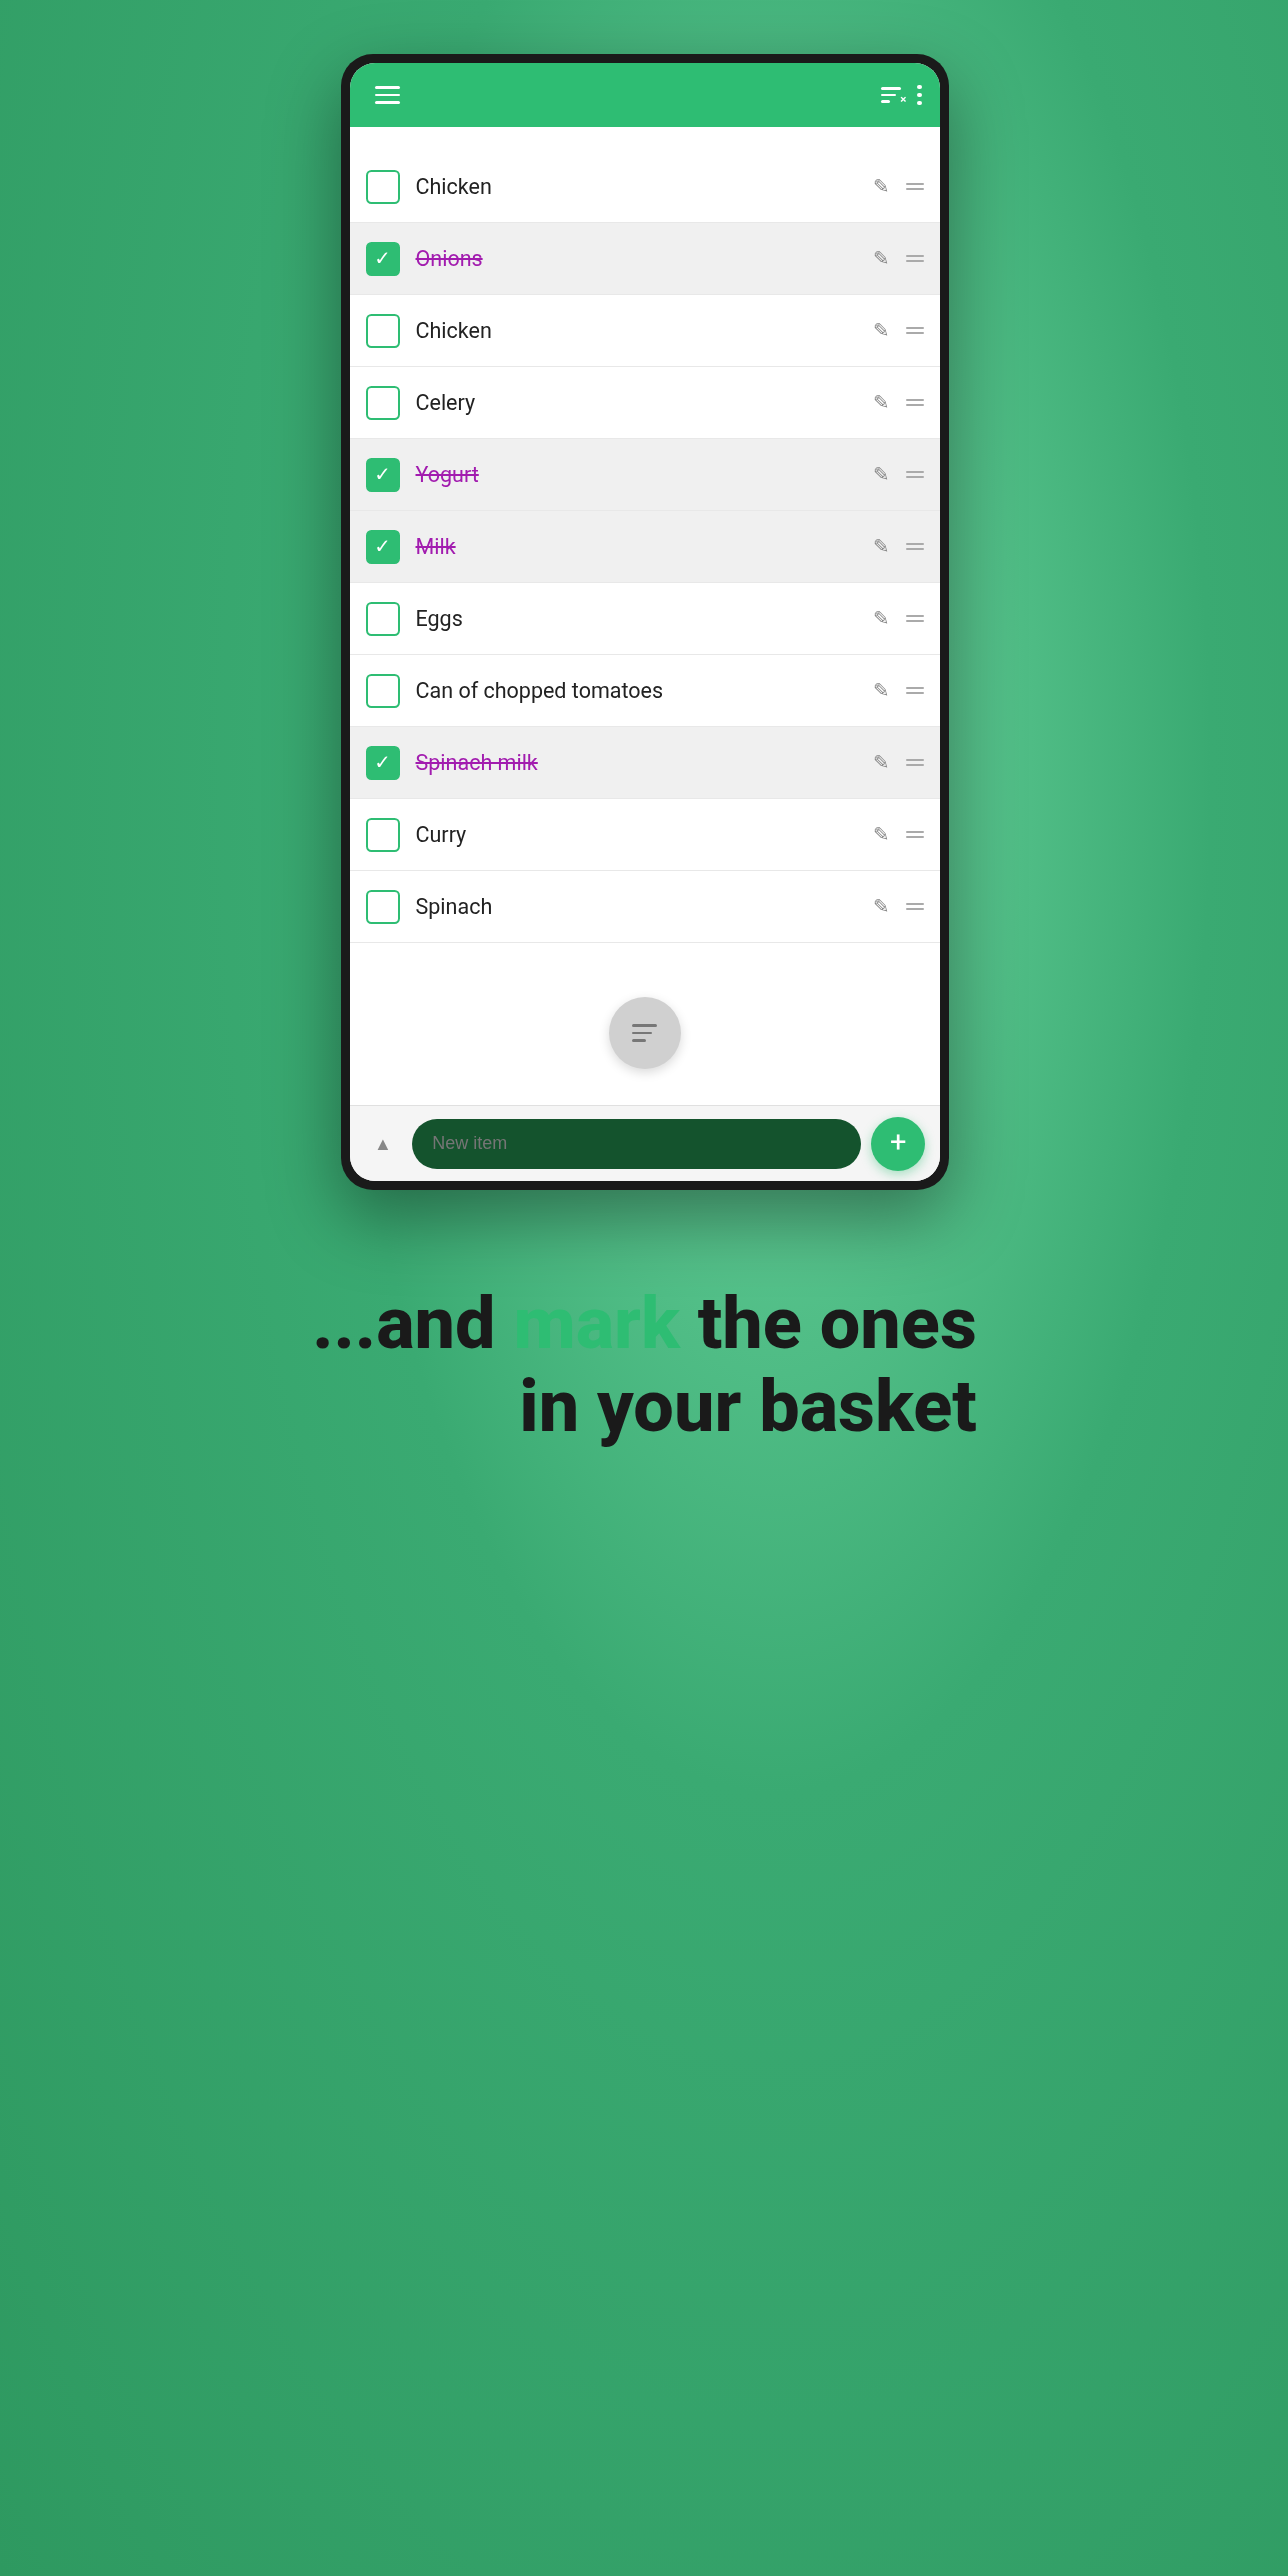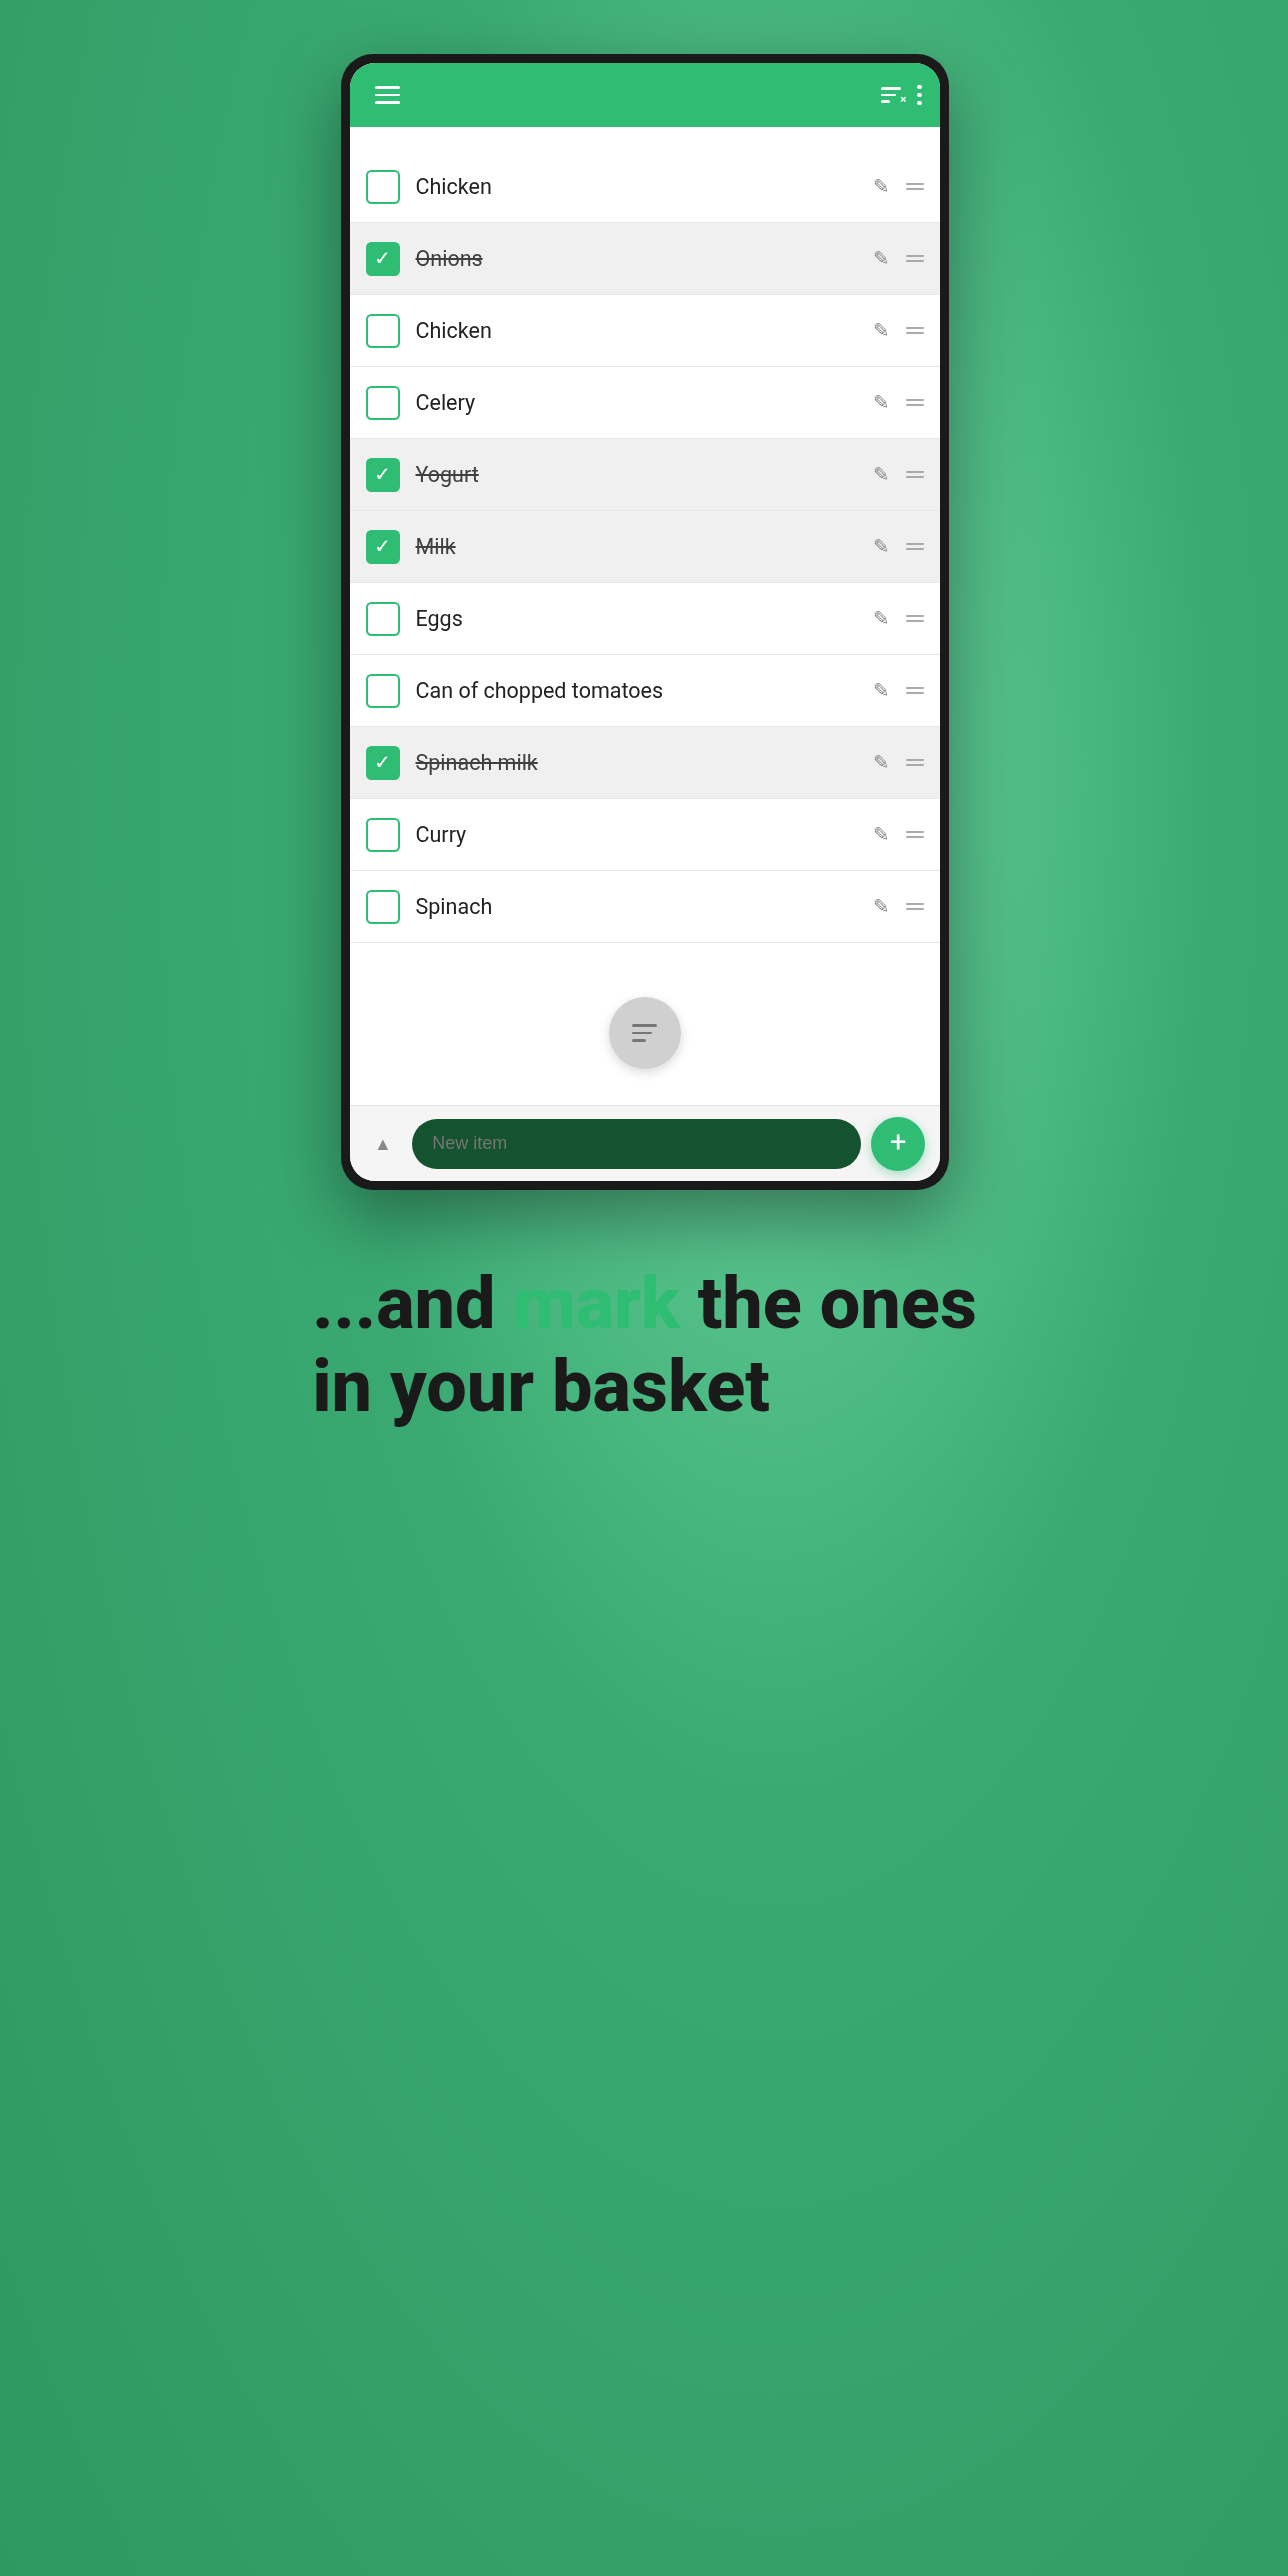--- a/index.html
+++ b/index.html
@@ -172,21 +172,21 @@
     }
 
     .item-name {
       flex: 1;
       font-size: 21.5px;
       color: #222;
     }
 
     .item-name.strikethrough {
       text-decoration: line-through;
-      color: #404040;
+      color: #a21caf;
     }
 
     .item-actions {
       display: flex;
       align-items: center;
       gap: 16px;
     }
 
     .edit-icon {
       color: #888;
@@ -292,22 +292,22 @@
 
     .add-fab-plus {
       color: #fff;
       font-size: 29px;
       line-height: 1;
       margin-top: -1.8px;
     }
 
     
     .tagline-section {
-      margin-top: 73px;
-      text-align: left;
+      margin-top: 93px;
+      text-align: right;
       padding: 0 72px;
     }
 
     .tagline-text {
       font-size: 72px;
       font-weight: 800;
       color: #1a1a1a;
       line-height: 1.15;
     }
 

